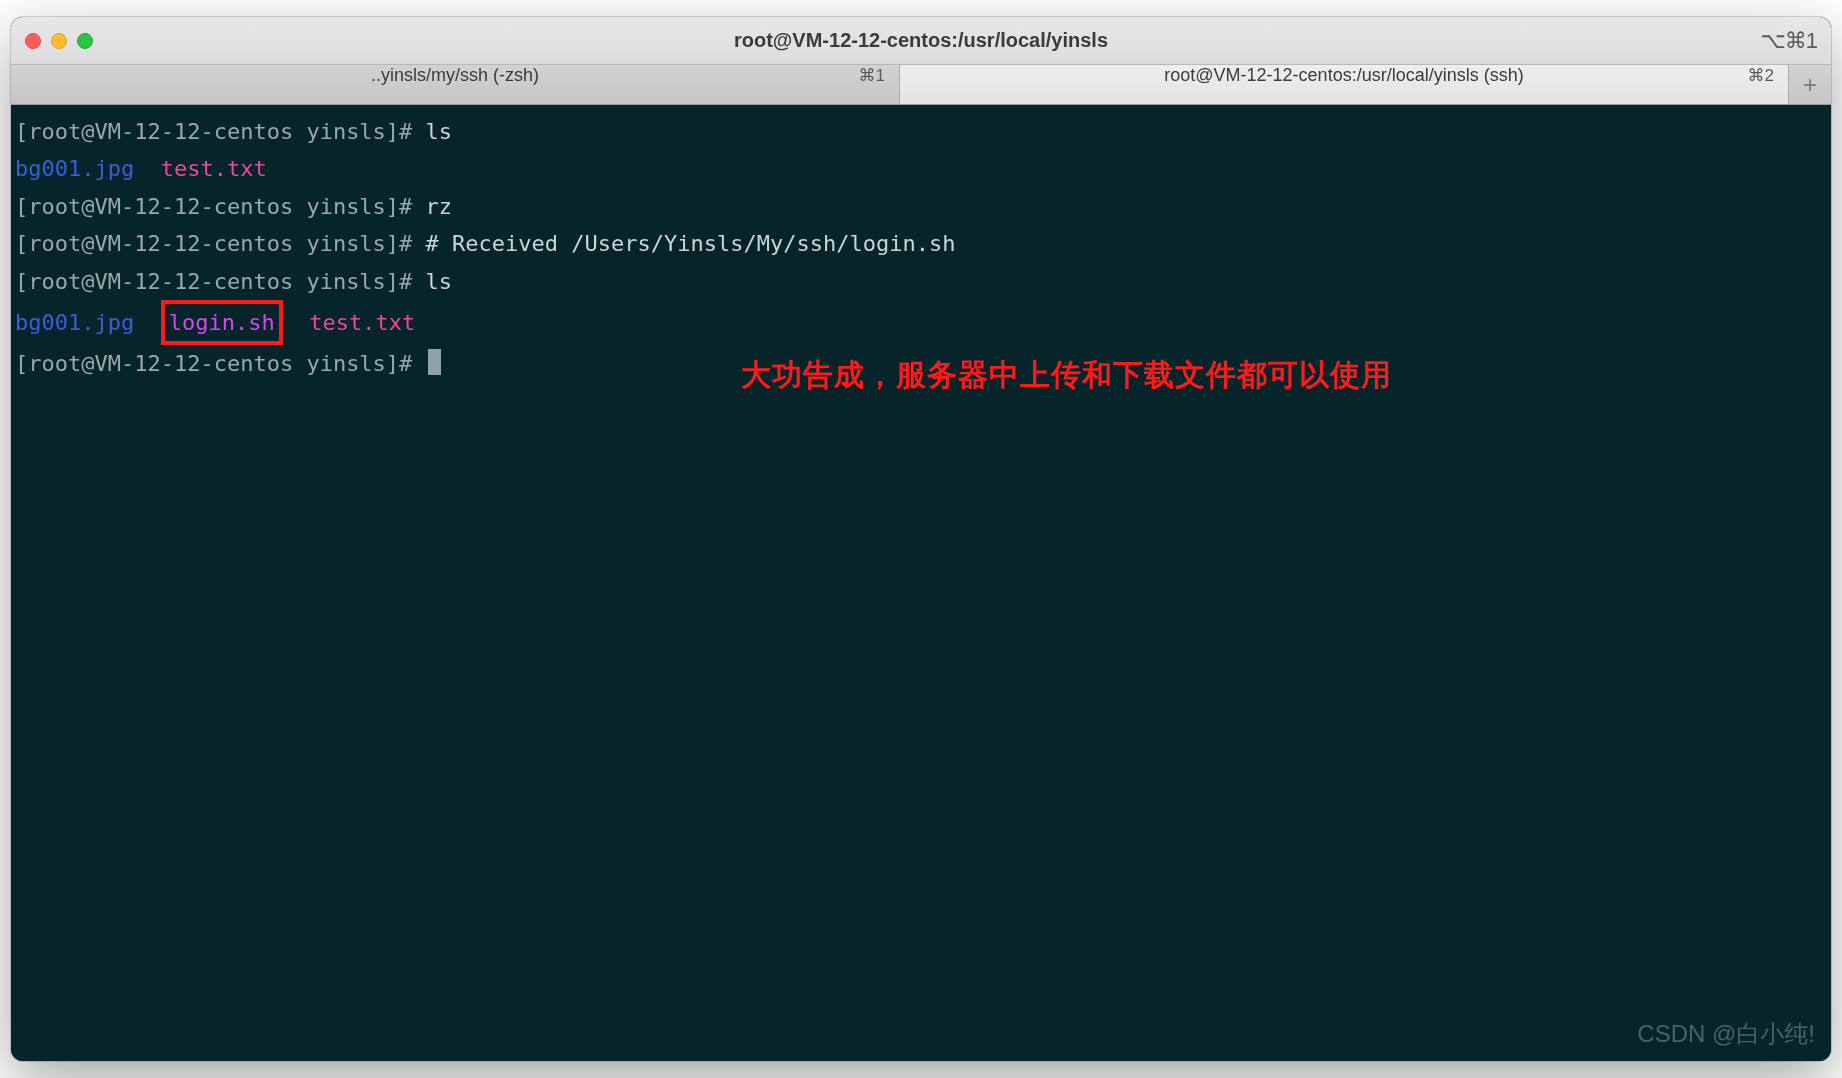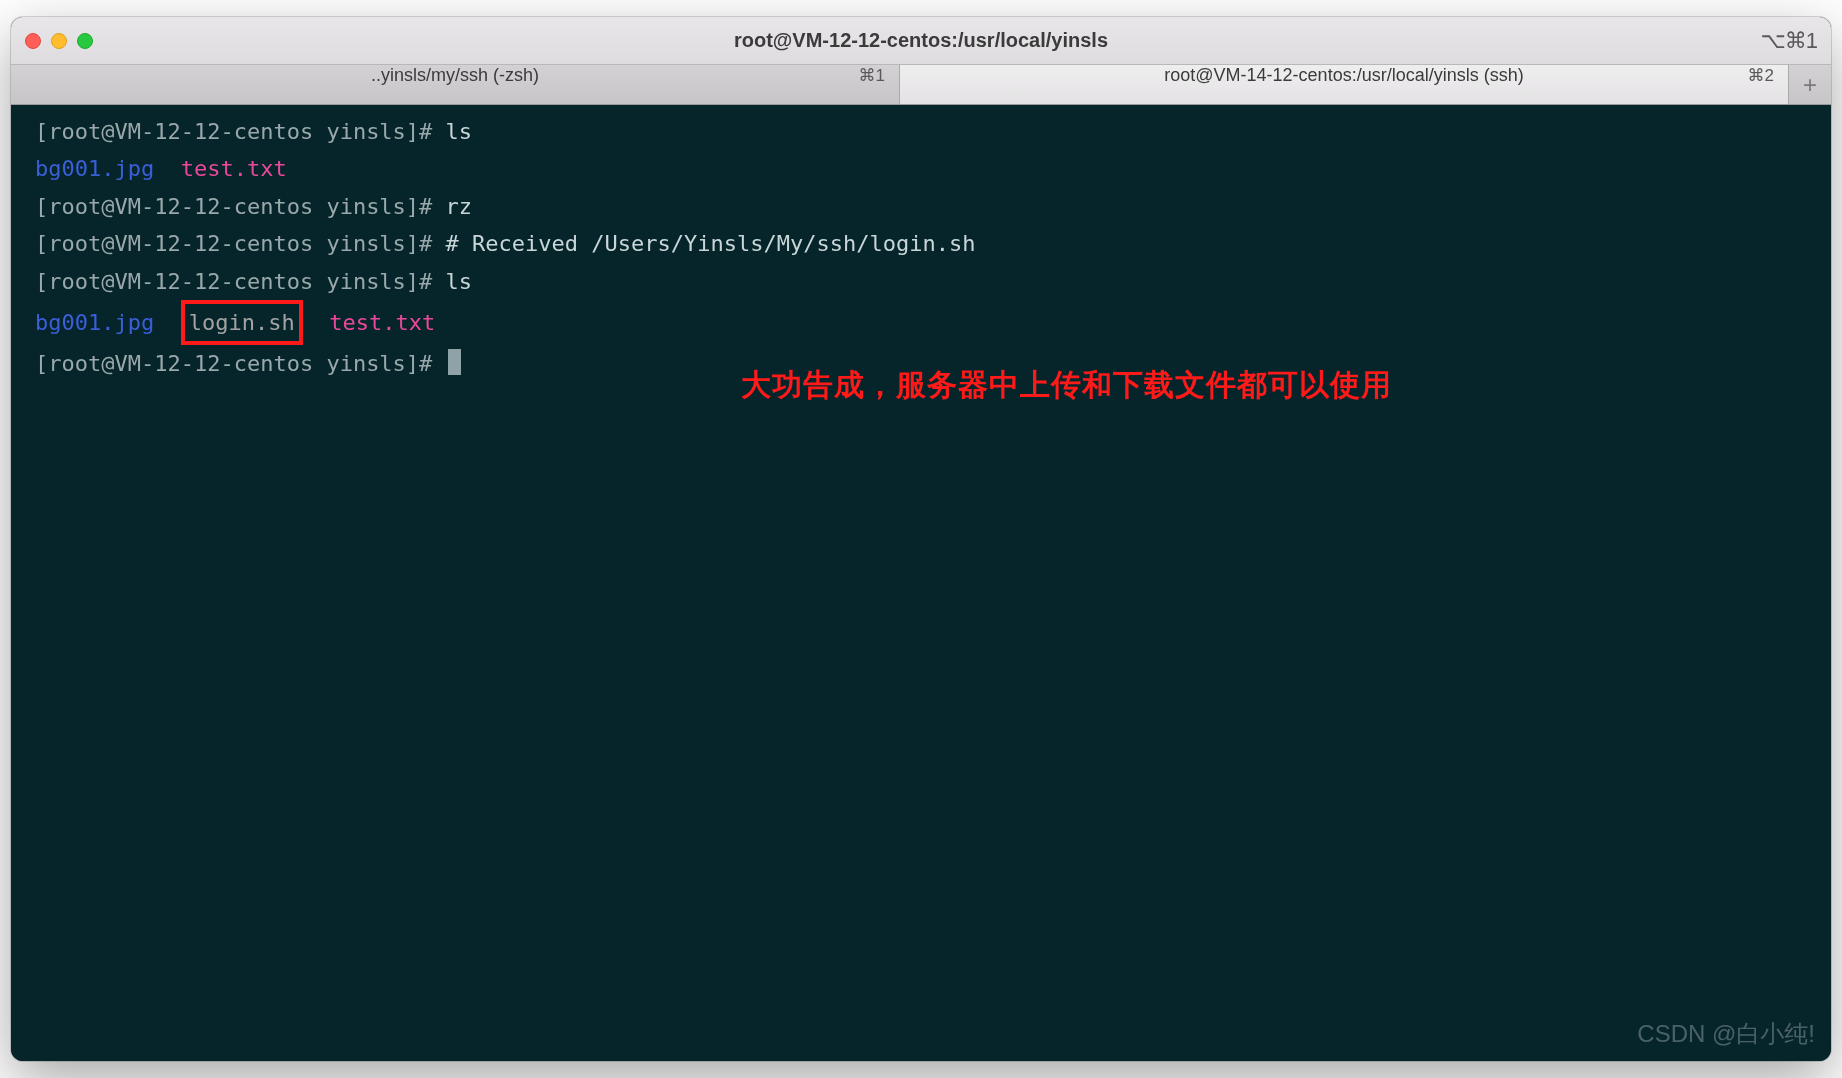--- a/index.html
+++ b/index.html
@@ -89,45 +89,45 @@
       display: flex;
       align-items: center;
       justify-content: center;
       font-size: 24px;
       color: #7a797a;
       background: linear-gradient(#d3d1d3, #c7c5c7);
     }
     .terminal {
       flex: 1;
       background: #06252b;
-      padding: 8px 24px;
+      padding: 8px 4px;
       font-family: "Menlo", "Monaco", "Consolas", monospace;
       font-size: 22px;
       line-height: 1.7;
       color: #b7c9cc;
       position: relative;
     }
     .term-line { white-space: pre; }
     .prompt { color: #9aa8ab; }
     .cmd { color: #c9d6d8; }
     .file-blue { color: #3a5fd9; }
     .file-plain { color: #ec4899; }
-    .file-green { color: #a3a3a3; }
+    .file-green { color: #d946ef; }
     .highlight-box {
       border: 4px solid #ff1a1a;
       padding: 0 4px;
       display: inline-block;
     }
     .annotation {
       color: #ff1a1a;
       font-size: 30px;
       font-weight: 700;
       font-family: -apple-system, "PingFang SC", sans-serif;
       position: absolute;
-      top: 254px;
+      top: 244px;
       left: 730px;
       letter-spacing: 1px;
     }
     .cursor-block {
       display: inline-block;
       width: 13px;
       height: 26px;
       background: #8fa2a5;
       vertical-align: -4px;
       margin-left: 2px;
@@ -154,21 +154,21 @@
     <div class="title">root@VM-12-12-centos:/usr/local/yinsls</div>
     <div class="right-icons">⌥⌘1</div>
   </div>
 
   <div class="tabbar">
     <div class="tab">
       <span>..yinsls/my/ssh (-zsh)</span>
       <span class="tab-short">⌘1</span>
     </div>
     <div class="tab active">
-      <span>root@VM-14-12-centos:/usr/local/yinsls (ssh)</span>
+      <span>root@VM-12-12-centos:/usr/local/yinsls (ssh)</span>
       <span class="tab-short">⌘2</span>
     </div>
     <div class="new-tab">+</div>
   </div>
 
   <div class="terminal" id="term">
       <div class="term-line"><span class="prompt">[root@VM-12-12-centos yinsls]# </span><span class="cmd">ls</span></div>
       <div class="term-line"><span class="file-blue">bg001.jpg</span>  <span class="file-plain">test.txt</span></div>
       <div class="term-line"><span class="prompt">[root@VM-12-12-centos yinsls]# </span><span class="cmd">rz</span></div>
       <div class="term-line"><span class="prompt">[root@VM-12-12-centos yinsls]# </span><span class="cmd"># Received /Users/Yinsls/My/ssh/login.sh</span></div>

